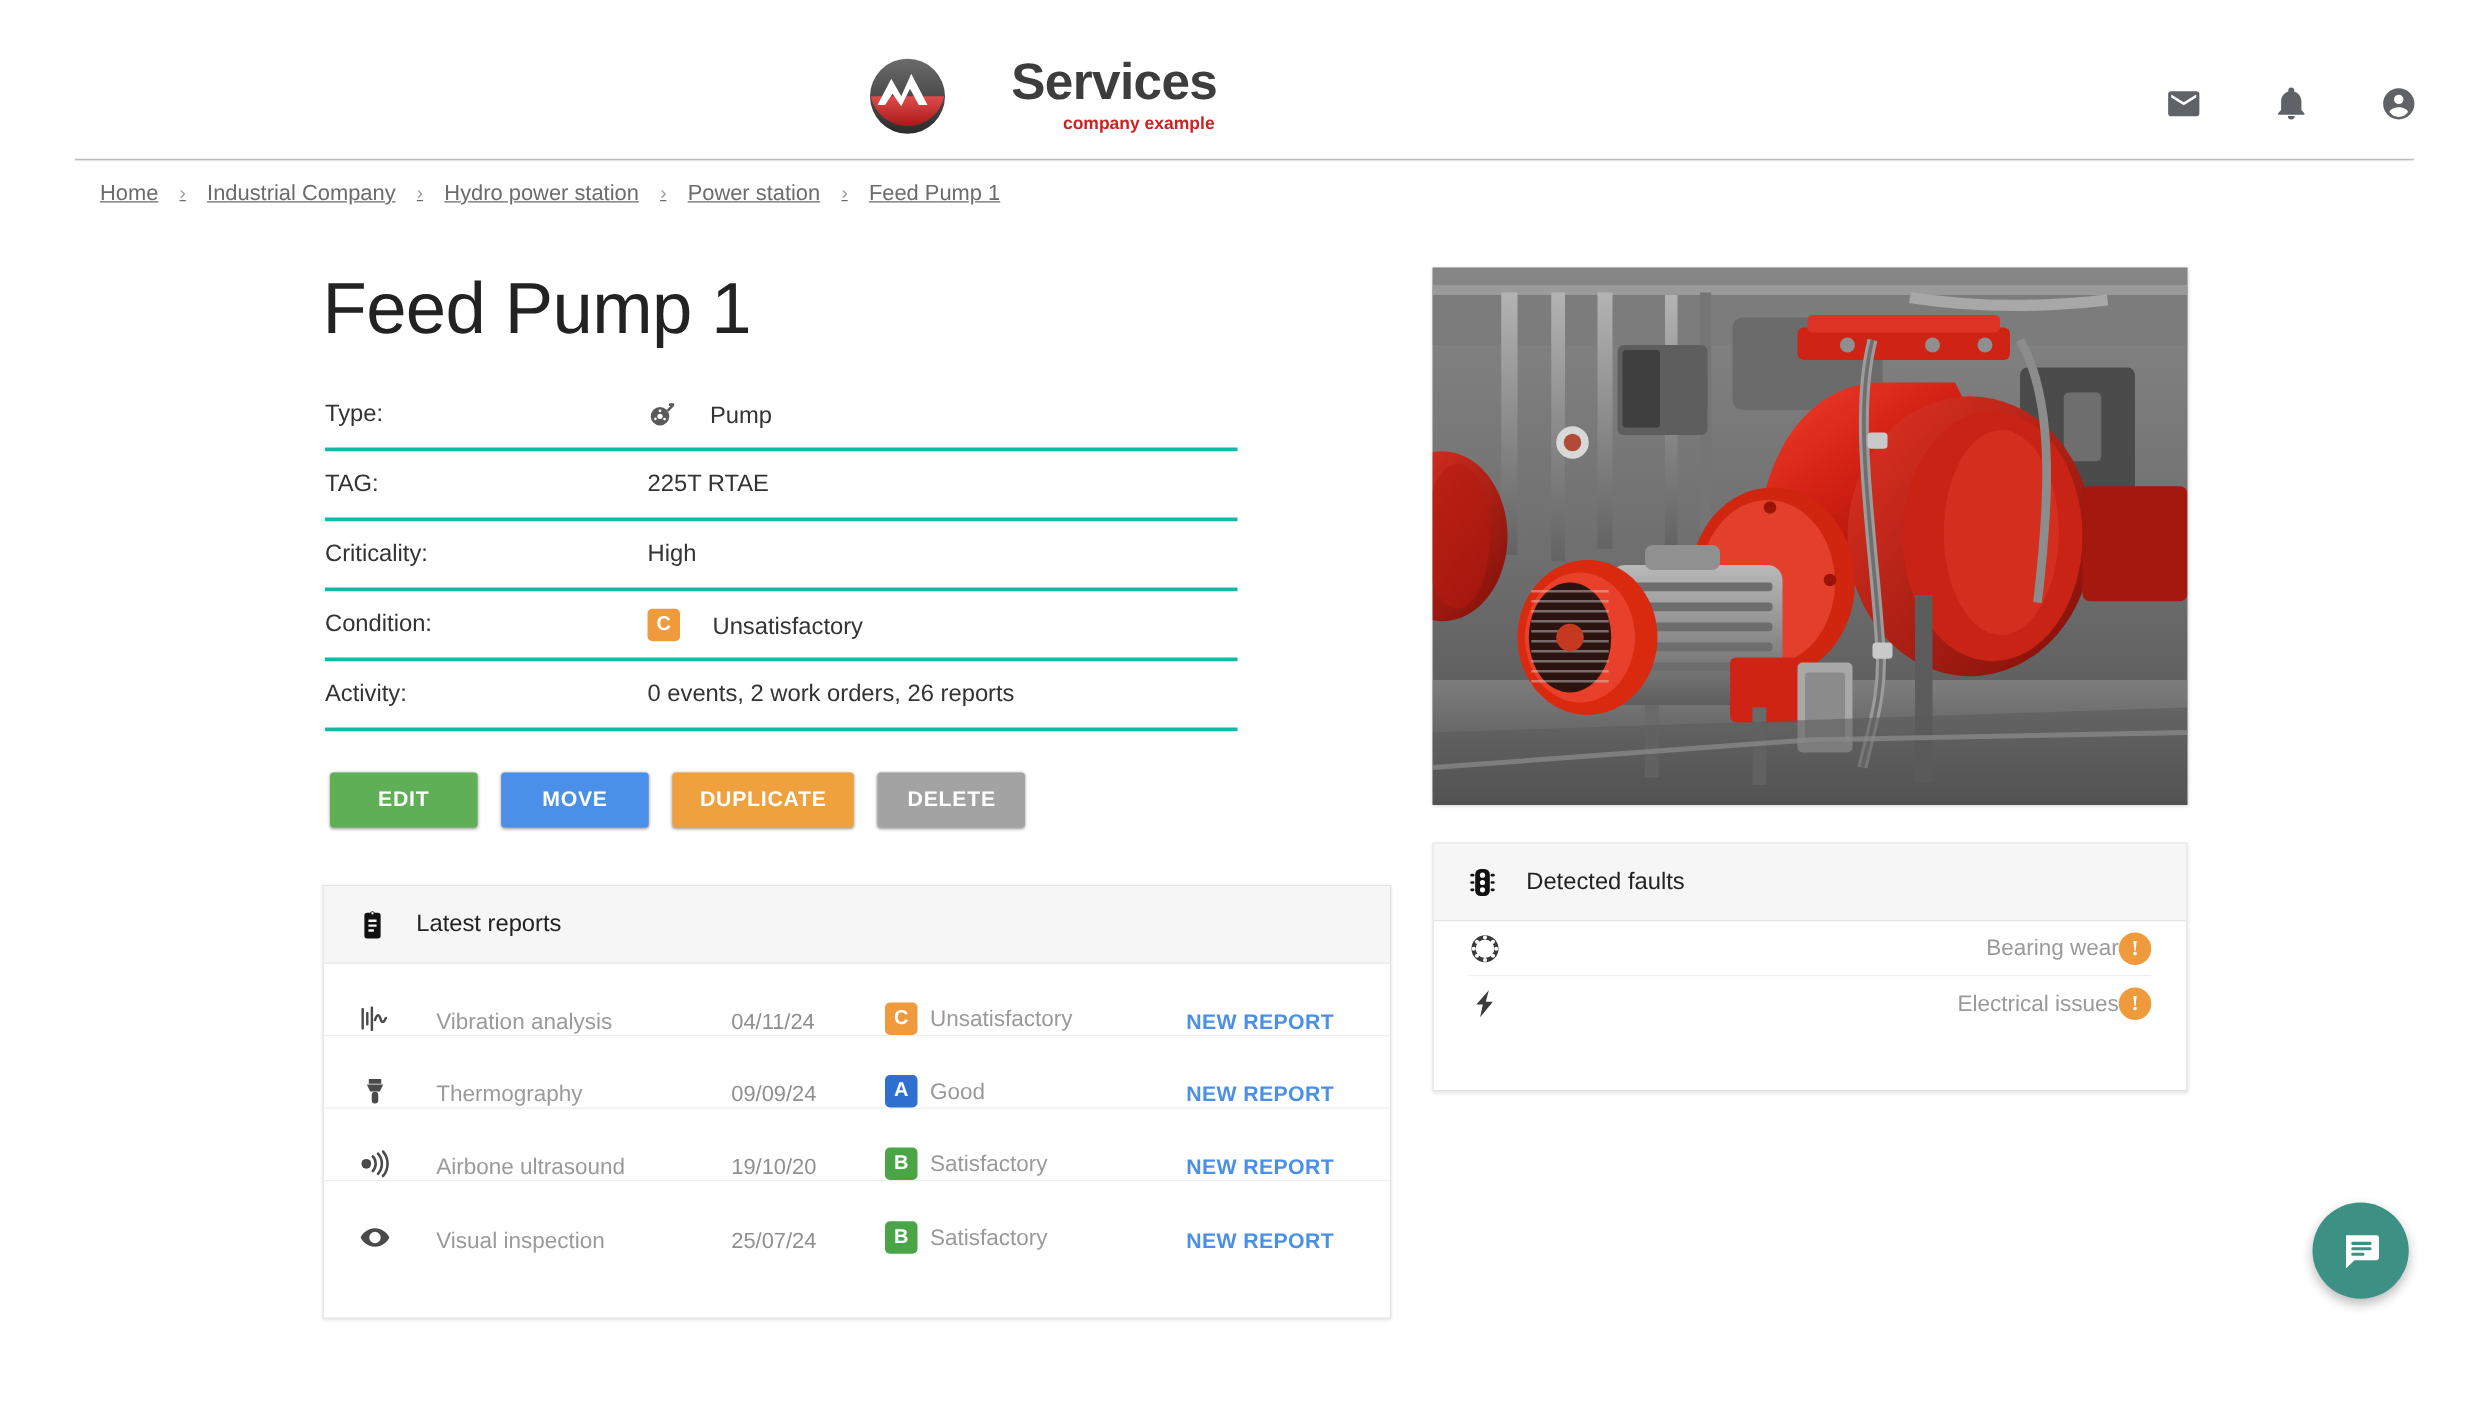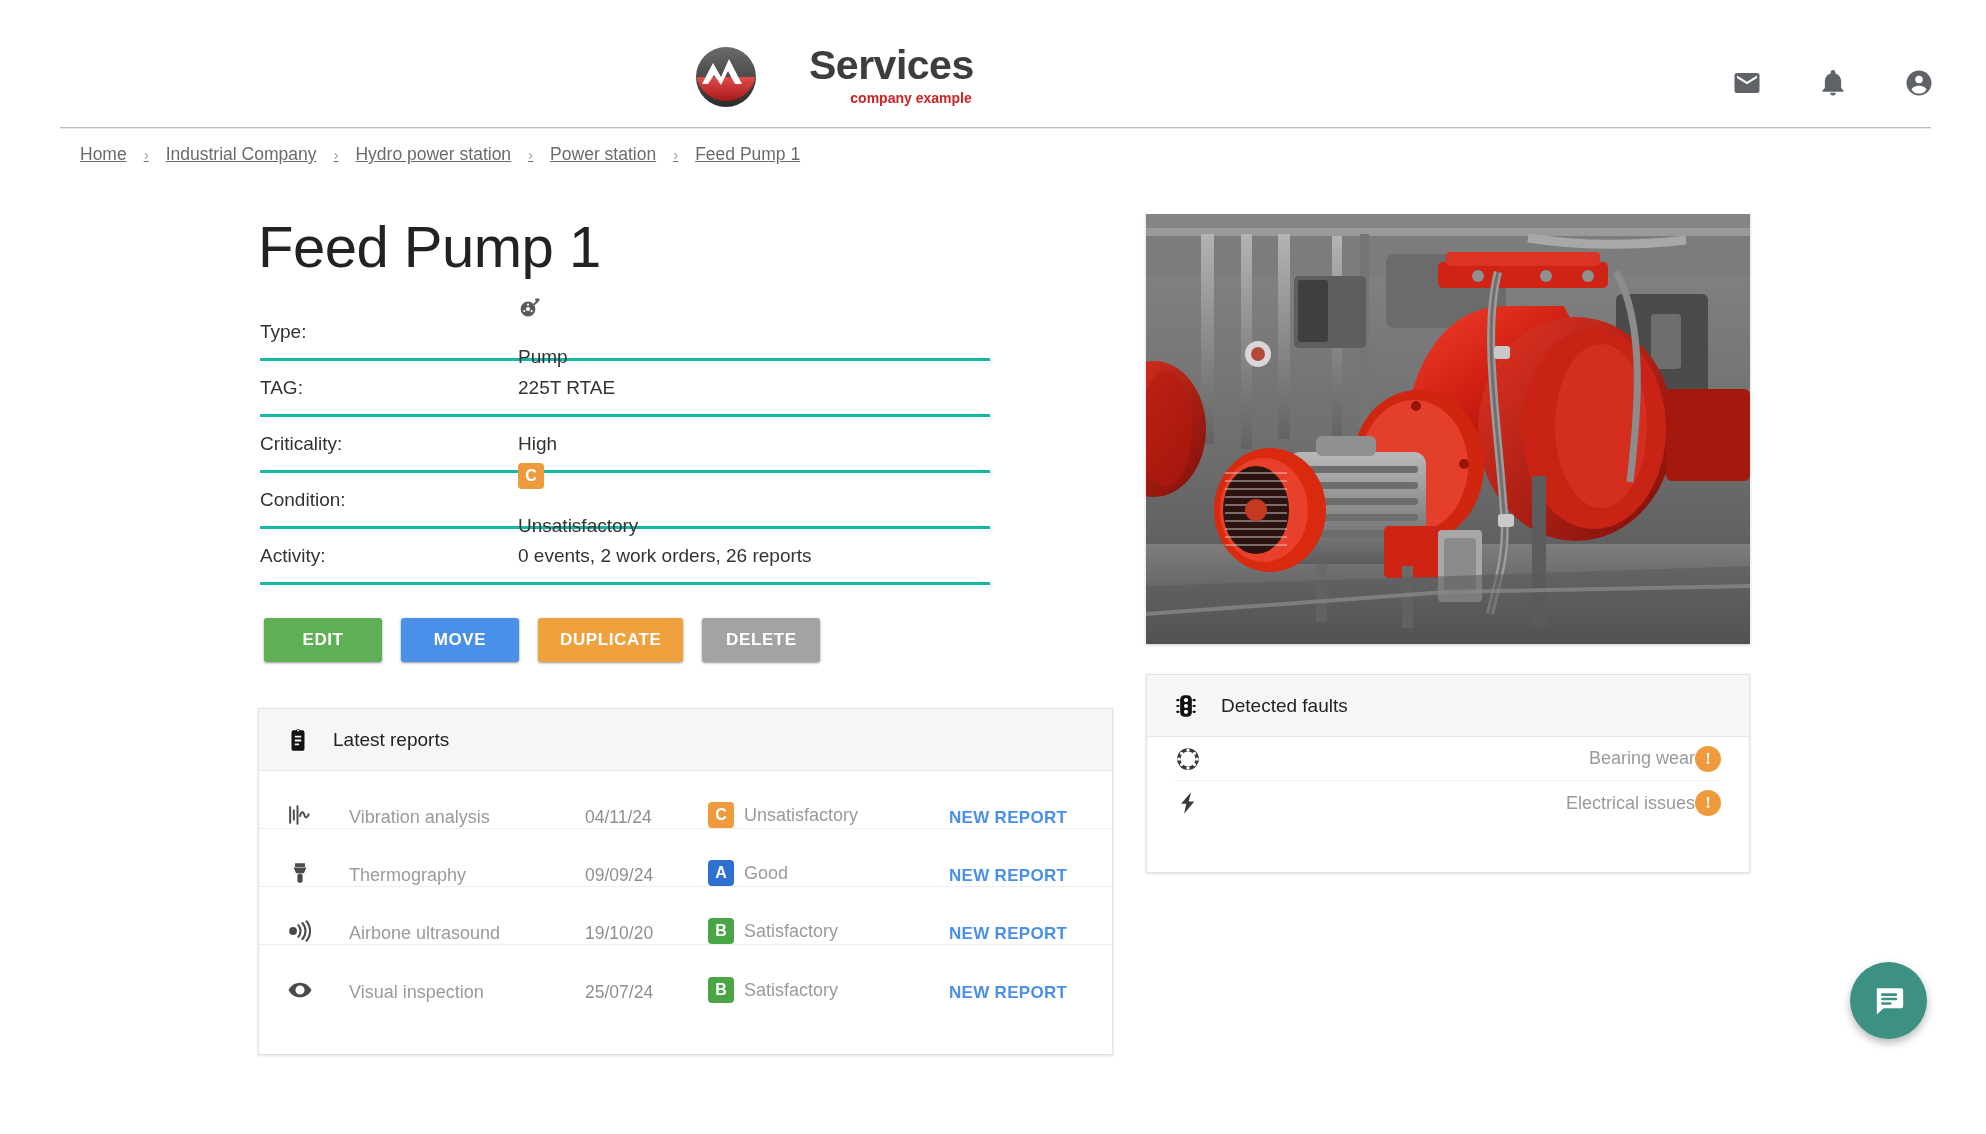--- a/index.html
+++ b/index.html
@@ -63,21 +63,21 @@
     position: absolute; left: 260px; top: 305px; width: 730px;
   }
   .detail-row {
     display: flex; align-items: center; height: 56px;
     border-bottom: 3px solid #14b8a6;
   }
   .detail-label {
     width: 258px; font-size: 19px; color: #333;
   }
   .detail-value {
-    font-size: 19px; color: #333; display: flex; align-items: flex-start; gap: 26px; flex-direction: column;
+    font-size: 19px; color: #333; display: flex; align-items: flex-end; gap: 26px;
   }
   .pump-icon { width: 24px; height: 24px; display:block; }
 
   .badge-grade {
     width: 26px; height: 26px; border-radius: 4px;
     display: inline-flex; align-items: center; justify-content: center;
     color: #fff; font-size: 16px; font-weight: bold; flex: none;
   }
 
   

